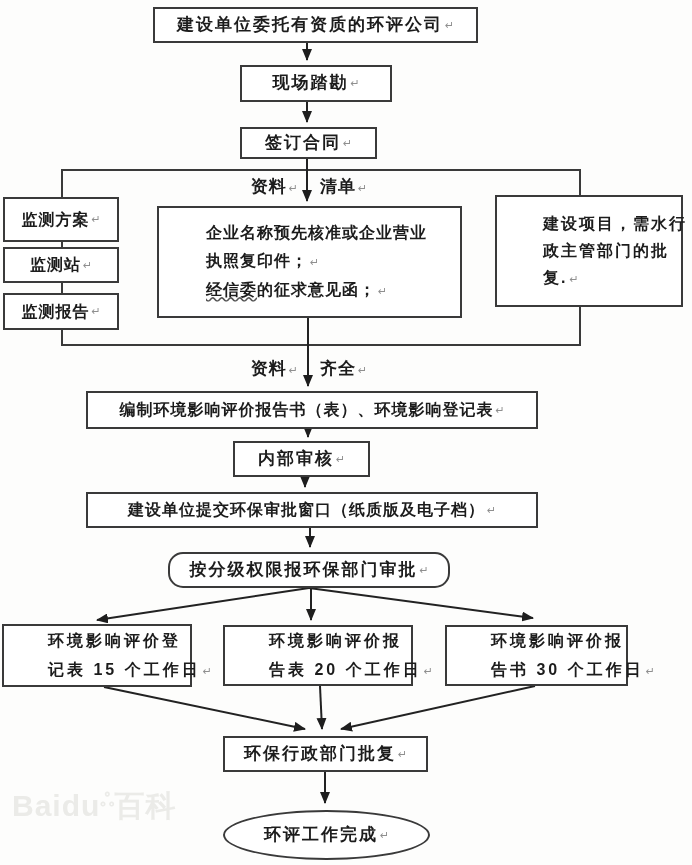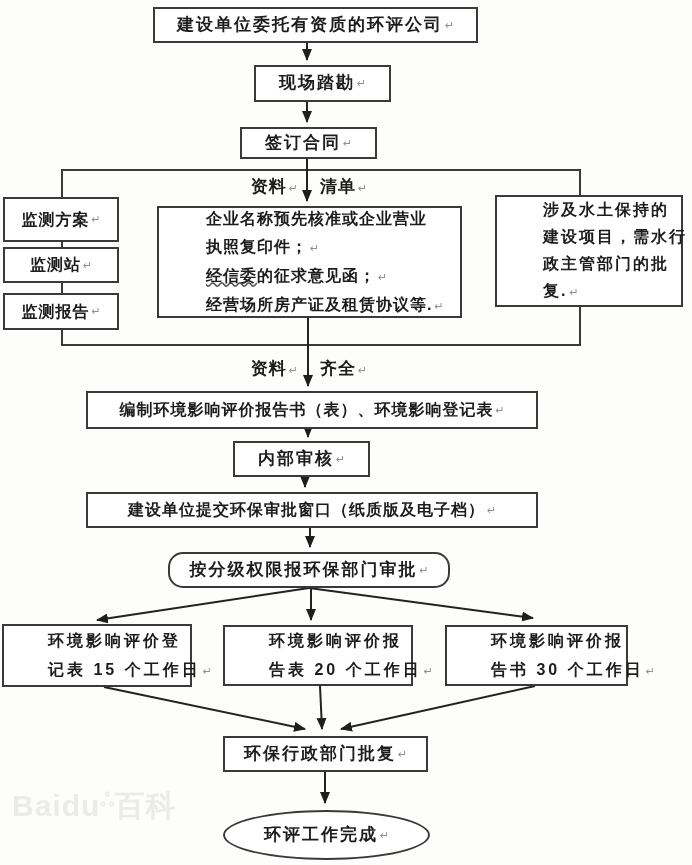--- a/index.html
+++ b/index.html
@@ -68,21 +68,21 @@
     <line x1="325" y1="772" x2="325" y2="803" stroke="#222" stroke-width="2" marker-end="url(#arw)"></line>
   </svg>
 
   <div class="watermark"><span>Baidu</span><span class="paw">ஃ</span><span>百科</span></div>
 
   <div class="box" style="left:153px;top:7px;width:325px;height:36px;">
     <span>建设单位委托有资质的环评公司</span>
       <span class="ret">↵</span>
   </div>
 
-  <div class="box" style="left:240px;top:65px;width:137px;height:37px;margin-left:14px;">
+  <div class="box" style="left:240px;top:65px;width:152px;height:37px;">
     <span>现场踏勘</span>
       <span class="ret">↵</span>
   </div>
 
   <div class="box" style="left:240px;top:127px;width:137px;height:32px;text-align:right;">
     <span>签订合同</span>
       <span class="ret">↵</span>
   </div>
 
   <div class="flowlabel right" style="left:222px;top:175px;width:76px;">
@@ -102,25 +102,23 @@
   </div>
   <div class="box" style="left:3px;top:293px;width:116px;height:37px;font-size:16px;letter-spacing:1px;">
     <span>监测报告</span>
       <span class="ret">↵</span>
   </div>
 
   <div class="box left-align" style="left:157px;top:206px;width:305px;height:112px;">
     <span class="docline"><span>企业名称预先核准或企业营业</span></span>
     <span class="docline"><span>执照复印件；</span><span class="ret">↵</span></span>
     <span class="docline"><span class="wavy">经信委</span><span class="plain-underline">的征求意见函；</span><span class="ret">↵</span></span>
-    <span class="docline"><span>经营场所房产证及租赁协议等.</span><span class="ret">↵</span></span>
   </div>
 
   <div class="box left-align" style="left:495px;top:195px;width:188px;height:112px;">
-    <span class="noteline">涉及水土保持的</span>
     <span class="noteline">建设项目，需水行</span>
     <span class="noteline">政主管部门的批</span>
     <span class="noteline"><span>复.</span><span class="ret">↵</span></span>
   </div>
 
   <div class="flowlabel right" style="left:222px;top:357px;width:76px;">
     <span>资料</span><span class="ret">↵</span>
   </div>
   <div class="flowlabel" style="left:320px;top:357px;">
     <span>齐全</span><span class="ret">↵</span>

